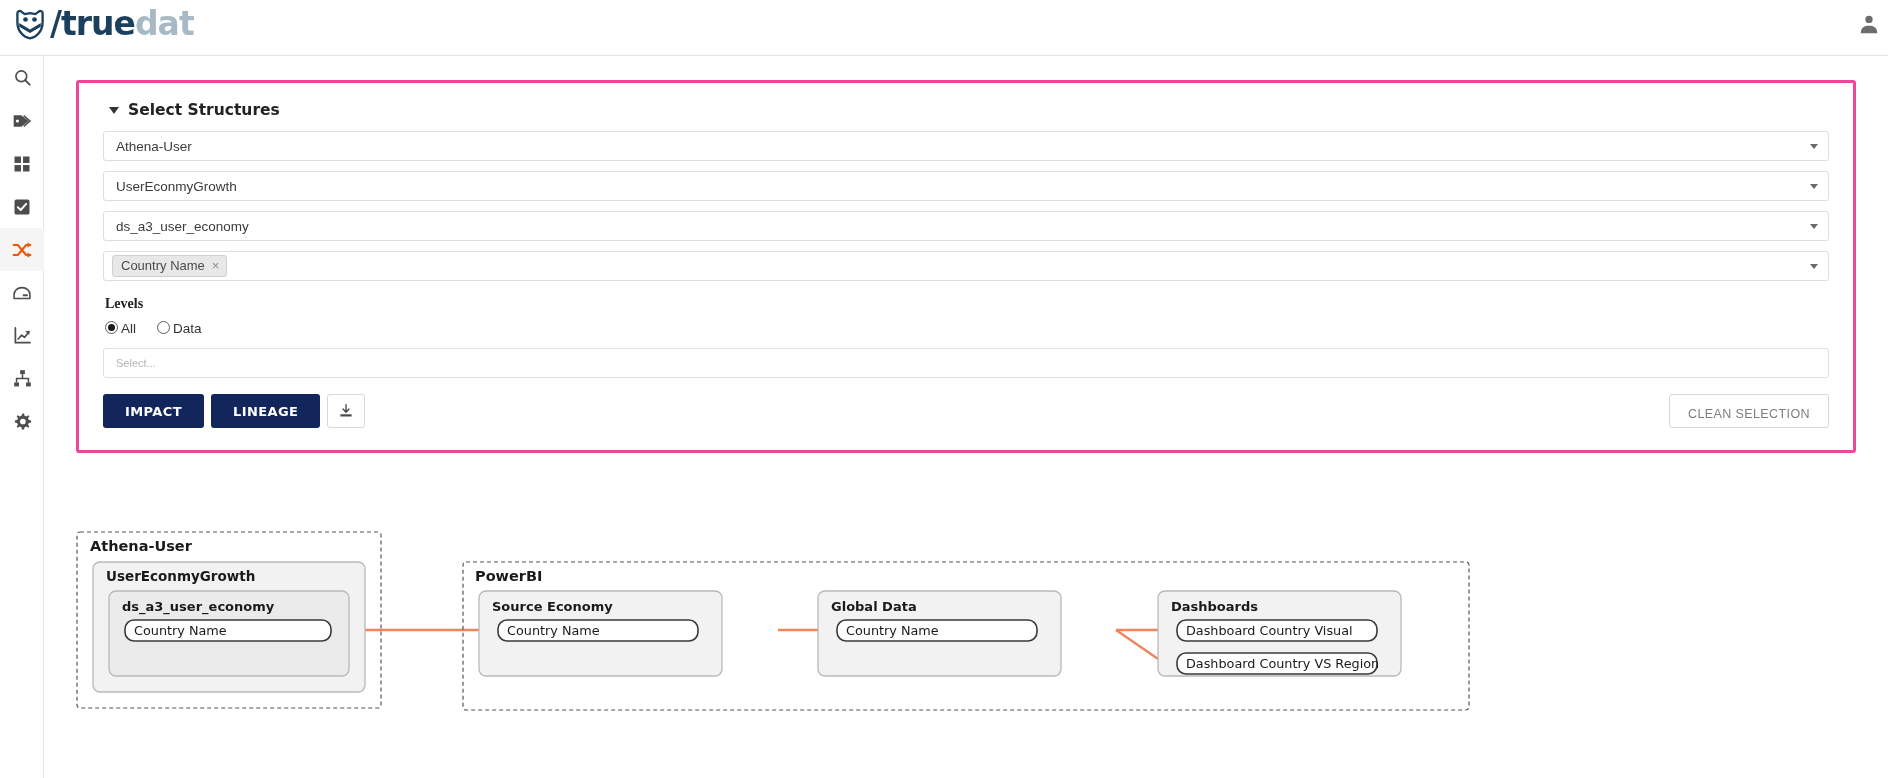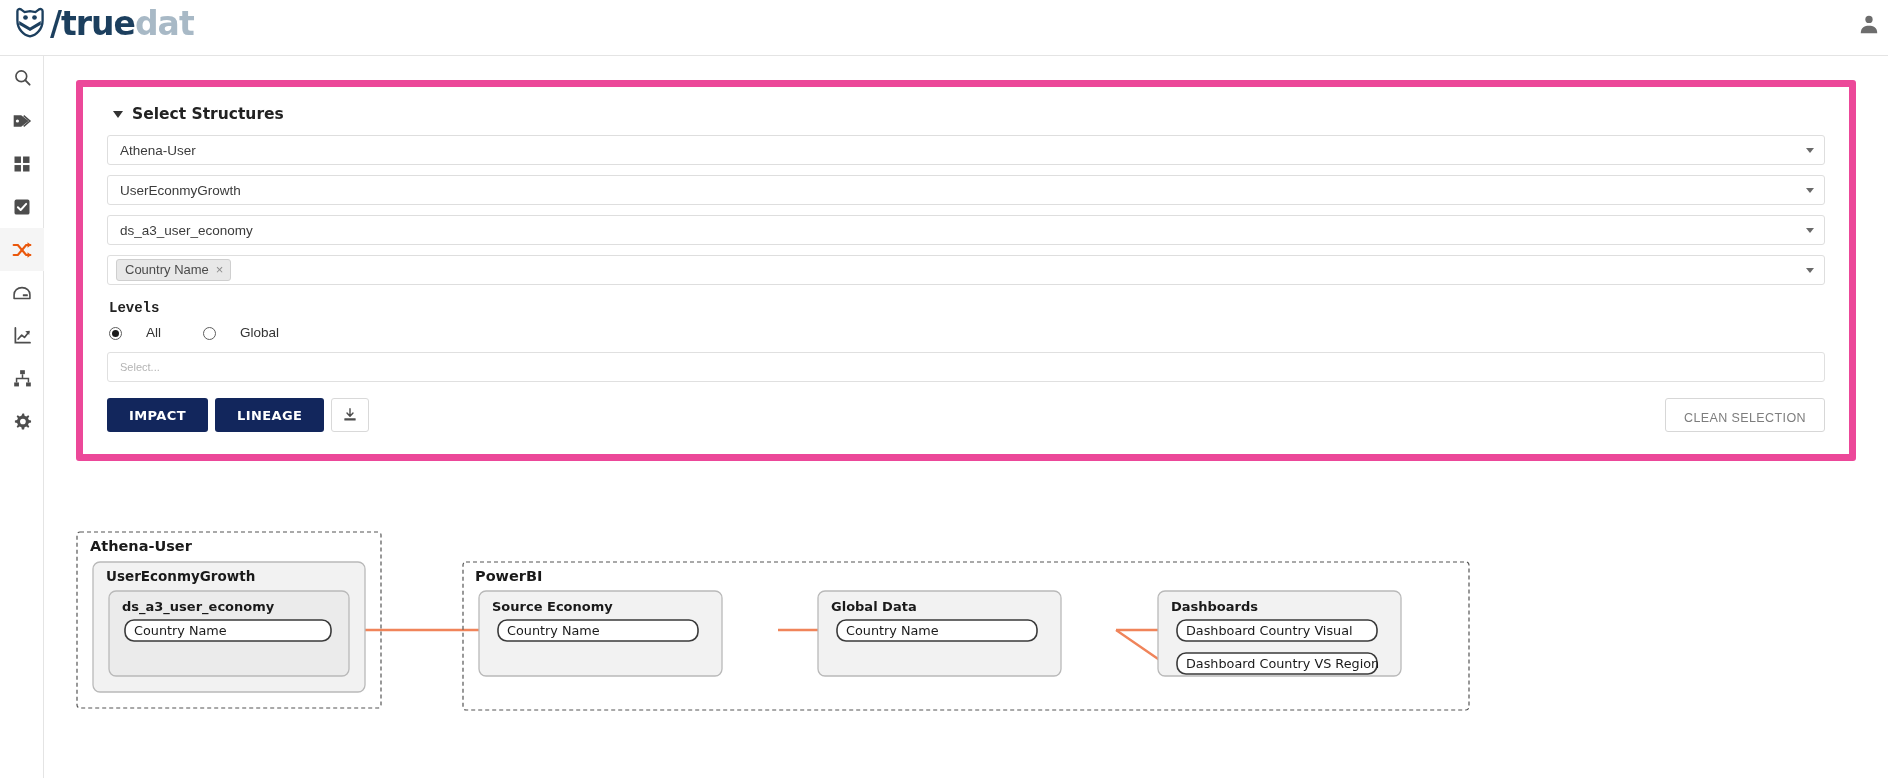--- a/index.html
+++ b/index.html
@@ -14,21 +14,21 @@
   
   .topbar {
     position: absolute; top: 0; left: 0;
     width: 1888px; height: 56px;
     background: #ffffff;
     border-bottom: 1px solid #e4e4e4;
     z-index: 5;
   }
   .brand {
     position: absolute; left: 12px; top: 4px;
-    display: flex; align-items: flex-start; gap: 2px;
+    display: flex; align-items: center; gap: 2px;
   }
   .brand-owl { width: 36px; height: 36px; display:block; }
   .brand-text {
     font-size: 33px; font-weight: 700; letter-spacing: -1px;
     font-family: "DejaVu Sans", sans-serif;
   }
   .brand-text .t1 { color: #1c3f5e; }
   .brand-text .t2 { color: #a8b9c6; }
   .user-icon {
     position: absolute; right: 8px; top: 12px;
@@ -55,21 +55,21 @@
   .content {
     position: absolute; left: 44px; top: 56px;
     width: 1844px; height: 722px;
     background: #ffffff;
     overflow: hidden;
   }
 
   .panel {
     position: absolute; left: 32px; top: 24px;
     width: 1780px;
-    border: 7px solid #ec4899;
+    border: 3px solid #ec4899;
     border-radius: 3px;
     background: #ffffff;
     padding: 18px 24px 22px 24px;
   }
   .panel-title {
     font-size: 15.5px; font-weight: 700; color: #222;
     margin: 0 0 12px 6px; display: flex; align-items: center; gap: 9px;
     font-family: "DejaVu Sans", sans-serif;
   }
   .caret {
@@ -108,23 +108,23 @@
     border: 1px solid #cfcfcf;
     border-radius: 3px;
     padding: 2px 7px 3px 8px;
     font-size: 13px; color: #4b4b4b;
   }
   .chip .x { color: #8b8b8b; font-size: 13px; cursor: pointer; line-height:1; }
 
   .levels-label {
     font-size: 14px; font-weight: 700; color: #222;
     margin: 15px 0 9px 2px;
-    font-family: Liberation Mono, monospace;
-  }
-  .radio-row { display: flex; align-items: flex-end; gap: 24px; margin: 0 0 12px 2px; }
+    font-family: Liberation Serif, serif;
+  }
+  .radio-row { display: flex; align-items: flex-start; gap: 3px; margin: 0 0 12px 2px; }
   .radio {
     width: 13px; height: 13px; border-radius: 50%;
     border: 1px solid #5e5e5e; background:#fff;
     display: inline-flex; align-items: center; justify-content: center;
     cursor: pointer;
   }
   .radio.checked::after {
     content: ""; width: 7px; height: 7px; border-radius: 50%; background: #1b1b1b;
   }
   .radio-label { font-size: 13.5px; color: #333; margin-right: 18px; }
@@ -310,21 +310,21 @@
       </span>
       <span class="arrow"></span>
     </div>
 
     <div class="levels-label">Levels</div>
 
     <div class="radio-row">
       <span class="radio checked"></span>
       <span class="radio-label">All</span>
       <span class="radio"></span>
-      <span class="radio-label">Global</span>
+      <span class="radio-label">Data</span>
     </div>
 
     <input class="text-input" type="text" placeholder="Select..." style="">
 
     <div class="btn-row">
       <button class="btn">IMPACT</button>
       <button class="btn">LINEAGE</button>
       <button class="btn icon-btn">
         <svg width="16" height="16" viewBox="0 0 24 24">
           <path d="M12 2.5 L12 12.5 M7.5 9 L12 14 L16.5 9" fill="none" stroke="#4d4d4d" stroke-width="2.1" stroke-linecap="round" stroke-linejoin="round"></path>

